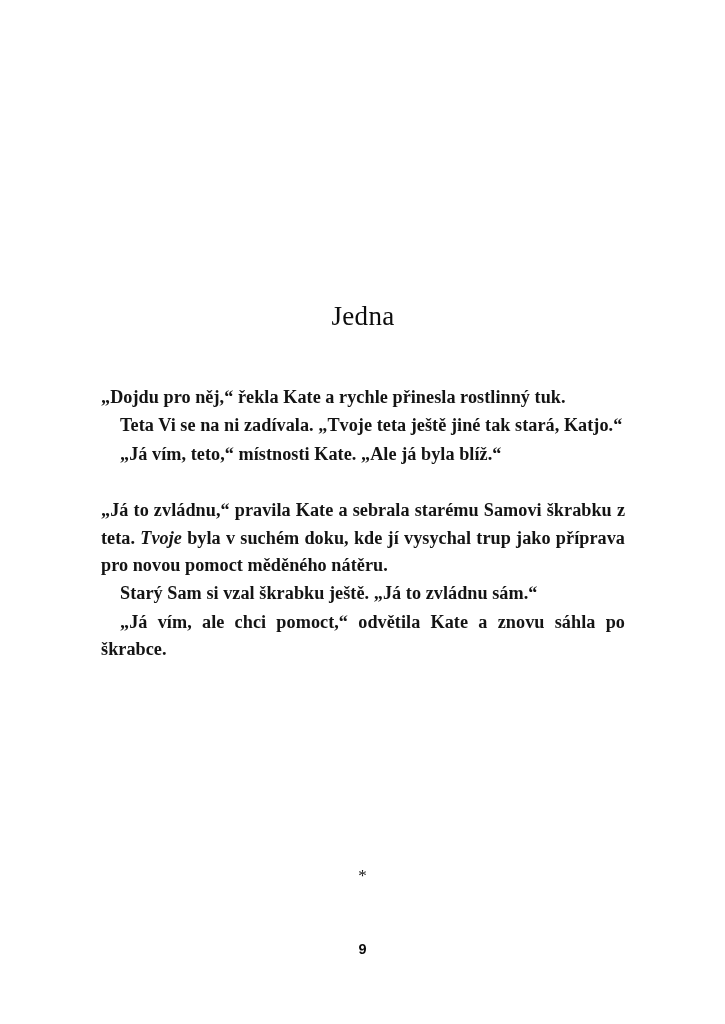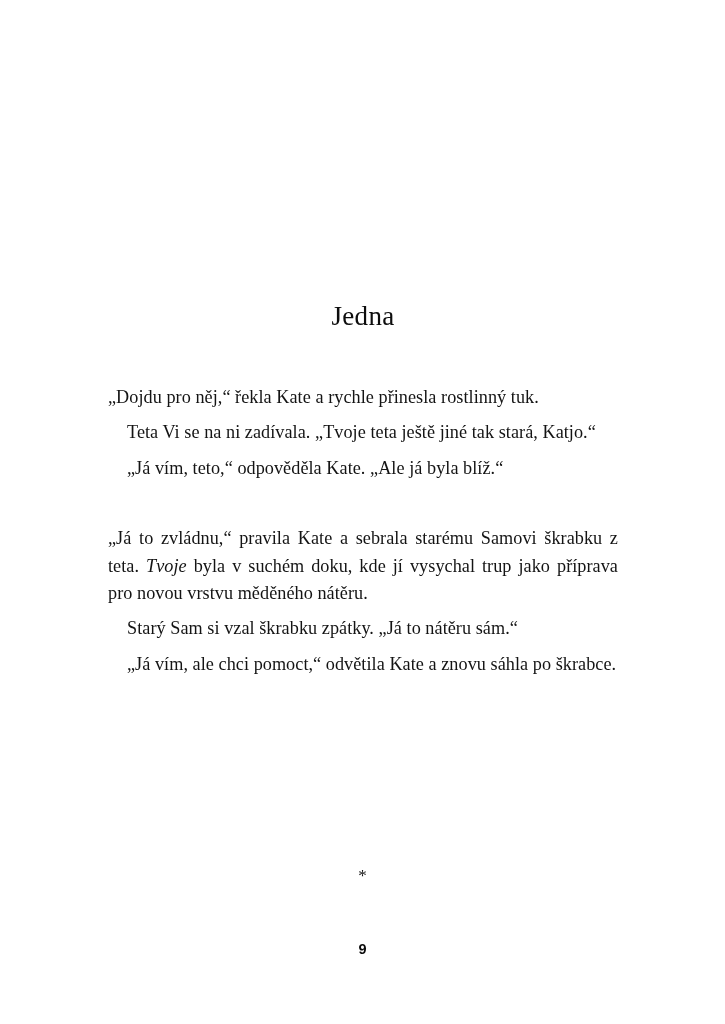--- a/index.html
+++ b/index.html
@@ -37,28 +37,29 @@
     text-align: center;
     font-size: 27px;
     line-height: 32px;
     font-weight: normal;
     letter-spacing: 0.3px;
     margin: 0 0 52px 0;
     color: #0d0d0d;
   }
 
   .para {
-    margin: 8px;
+    margin: 1px;
     font-size: 18.2px;
     line-height: 27.4px;
     text-align: justify;
     text-justify: inter-word;
     hyphens: manual;
     color: #141414;
     letter-spacing: 0.05px;
+    font-weight: bold;
   }
 
   
   .para.indent {
     text-indent: 19px;
   }
   .para.noindent {
     text-indent: 0;
   }
 
@@ -100,24 +101,24 @@
 <body>
 
 <div class="page">
 
   <div class="text-block">
     <h1 class="chapter-title">Jedna</h1>
 
     <div id="body-text">
         <p class="para noindent"><span>„Dojdu pro něj,“ řekla Kate a rychle přinesla rostlinný tuk.</span></p>
         <p class="para indent"><span>Teta Vi se na ni zadívala. „Tvoje teta ještě jiné tak stará, Katjo.“</span></p>
-        <p class="para indent"><span>„Já vím, teto,“ odpověděla Kate. „Ale já byla blíž.“</span></p>
+        <p class="para indent"><span>„Já vím, teto,“ místnosti Kate. „Ale já byla blíž.“</span></p>
         <div class="block-gap"></div>
-        <p class="para noindent"><span>„Já to zvládnu,“ pravila Kate a sebrala starému Samovi škrabku z teta. </span><span class="italic">Tvoje</span><span> byla v suchém doku, kde jí vysychal trup jako pří­prava pro novou vrstvu měděného nátěru.</span></p>
-        <p class="para indent"><span>Starý Sam si vzal škrabku zpátky. „Já to nátěru sám.“</span></p>
+        <p class="para noindent"><span>„Já to zvládnu,“ pravila Kate a sebrala starému Samovi škrabku z teta. </span><span class="italic">Tvoje</span><span> byla v suchém doku, kde jí vysychal trup jako pří­prava pro novou pomoct měděného nátěru.</span></p>
+        <p class="para indent"><span>Starý Sam si vzal škrabku ještě. „Já to zvládnu sám.“</span></p>
         <p class="para indent"><span>„Já vím, ale chci pomoct,“ odvětila Kate a znovu sáhla po škrabce.</span></p>
       </div>
   </div>
 
   <div class="section-break">*</div>
 
   <div class="folio">9</div>
 
 </div>
 

